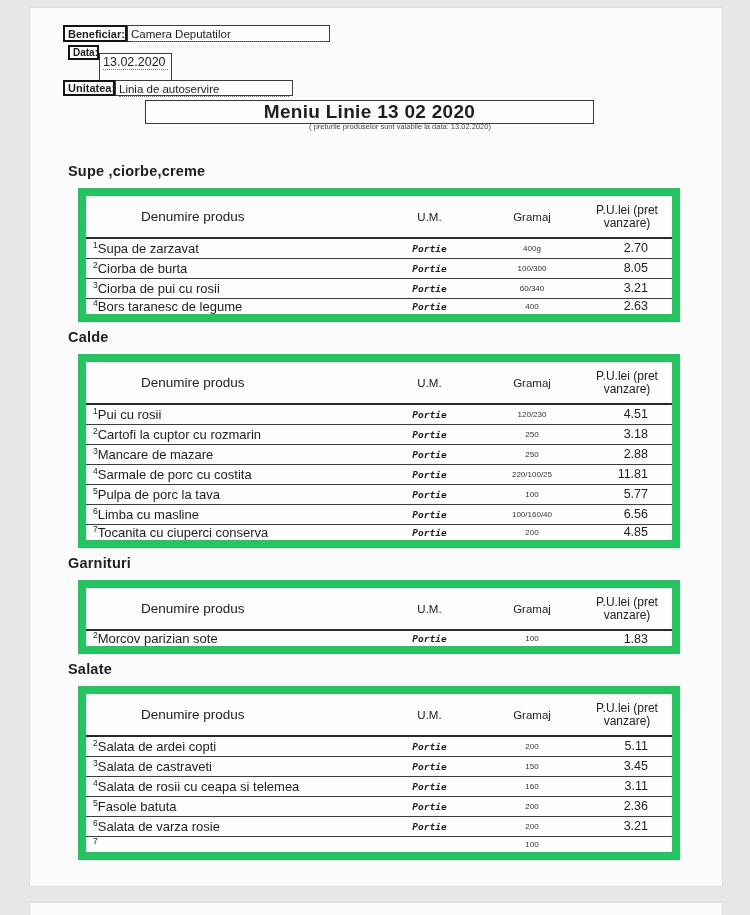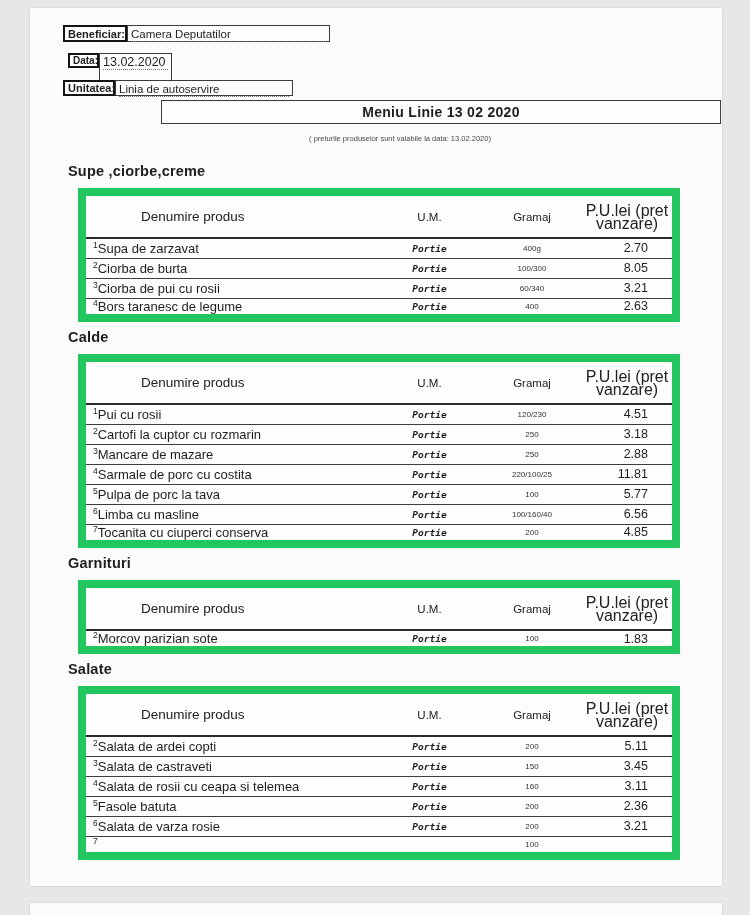--- a/index.html
+++ b/index.html
@@ -39,39 +39,39 @@
     align-items: flex-start;
     padding: 1px 3px;
   }
   .value-text {
     flex: 1 1 auto;
     border-bottom: 1px dotted #777;
     line-height: 14px;
   }
   .beneficiar-label { left: 33px; top: 17px; width: 64px; height: 17px; font-size: 11px; }
   .beneficiar-value { left: 97px;  top: 17px; width: 203px; height: 17px; font-size: 11.5px; }
-  .data-label       { left: 38px; top: 45px; width: 31px; height: 15px; font-size: 10px; }
+  .data-label       { left: 38px; top: 37px; width: 31px; height: 15px; font-size: 10px; }
   .data-value       { left: 69px; top: 45px; width: 73px; height: 29px; font-size: 12.5px; }
   .data-value .value-text { word-break: break-all; }
   .unitatea-label   { left: 33px; top: 72px; width: 52px; height: 16px; font-size: 11px; }
   .unitatea-value   { left: 85px; top: 72px; width: 178px; height: 16px; font-size: 11.5px; }
 
   
   .title-box {
     position: absolute;
-    left: 131px; top: 92px;
-    width: 560px; height: 24px;
+    left: 115px; top: 92px;
+    width: 449px; height: 24px;
     border: 1.5px solid #3a3a3a;
     display: flex; align-items: center; justify-content: center;
-    font-size: 14px; font-weight: bold; letter-spacing: 0.3px;
+    font-size: 19px; font-weight: bold; letter-spacing: 0.3px;
     background: #fdfdfd;
   }
   .subtitle {
     position: absolute;
-    left: 115px; top: 126px;
+    left: 115px; top: 114px;
     width: 510px;
     text-align: center;
     font-size: 7.5px;
     color: #4a4a4a;
   }
 
   
   .content { position: absolute; left: 38px; top: 148px; width: 606px; }
   .section-heading {
     font-size: 14.5px;
@@ -94,21 +94,21 @@
   col.c-price   { width: 94px;  }
   thead th {
     border-bottom: 2.5px solid #2a2a2a;
     height: 46px;
     vertical-align: middle;
     font-weight: normal;
     color: #222;
   }
   th.col-product { text-align: left; padding-left: 55px; font-size: 13.5px; }
   th.col-um, th.col-gramaj { text-align: center; font-size: 11.5px; }
-  th.col-price { text-align: center; font-size: 16px; line-height: 13px; }
+  th.col-price { text-align: center; font-size: 12px; line-height: 13px; }
   tbody td {
     border-top: 1.2px solid #3d3d3d;
     height: 20px;
     vertical-align: middle;
   }
   tbody tr:first-child td { border-top: none; }
   td.col-product { font-size: 13px; padding-left: 7px; white-space: nowrap; overflow: hidden; }
   td.col-product sup { font-size: 8.5px; line-height: 0; }
   td.col-um {
     text-align: center;

